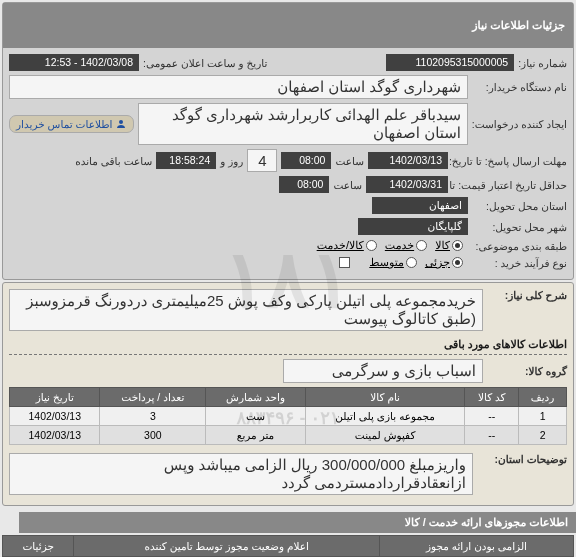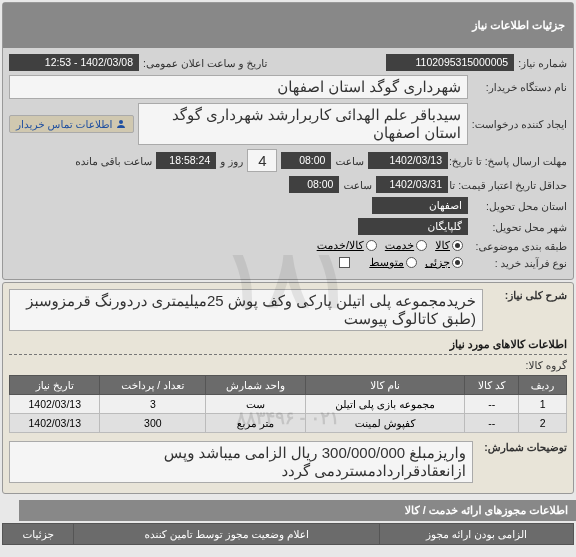--- a/index.html
+++ b/index.html
@@ -83,21 +83,21 @@
   border-radius: 0;
   font-size: 15px;
   min-height: 17px;
   display: inline-block;
 }
 .btn-link {
   background: #d0c8b0;
   color: #2050a0;
   padding: 2px 6px;
   border: 1px solid #aaa;
-  border-radius: 2px;
+  border-radius: 7px;
   font-size: 10.5px;
   cursor: pointer;
   display: inline-flex;
   align-items: center;
   gap: 3px;
 }
 .radio-group {
   display: flex;
   gap: 8px;
   align-items: center;
@@ -227,21 +227,21 @@
       <span class="lbl">ساعت</span>
       <span class="field" style="width:50px">08:00</span>
       <span class="field-light" style="width:30px;text-align:center">4</span>
       <span class="lbl">روز و</span>
       <span class="field" style="width:60px">18:58:24</span>
       <span class="lbl">ساعت باقی مانده</span>
     </div>
 
     <div class="row">
       <span class="lbl" style="width:115px">حداقل تاریخ اعتبار قیمت: تا تاریخ:</span>
-      <span class="field" style="width:72px">1402/03/31</span>
+      <span class="field" style="width:82px">1402/03/31</span>
       <span class="lbl">ساعت</span>
       <span class="field" style="width:50px">08:00</span>
     </div>
 
     <div class="row">
       <span class="lbl" style="width:95px">استان محل تحویل:</span>
       <span class="field" style="width:96px">اصفهان</span>
     </div>
     <div class="row">
       <span class="lbl" style="width:95px">شهر محل تحویل:</span>
@@ -285,24 +285,25 @@
 </div>
 
 <div class="panel" style="background:#e8e4d8">
   <div class="panel-body">
 
     <div class="row" style="align-items:flex-start">
       <span class="lbl" style="width:80px;font-weight:bold">شرح کلی نیاز:</span>
       <span class="field-light" style="flex:1;min-height:22px">خریدمجموعه پلی اتیلن پارکی وکف پوش 25میلیمتری دردورنگ قرمزوسبز (طبق کاتالوگ پیوست</span>
     </div>
 
-    <div class="section-title">اطلاعات کالاهای مورد نیاز</div>
-
-    <div class="row">
-      <span class="lbl" style="width:80px;font-weight:normal">گروه کالا:</span>
+    <div class="section-title">اطلاعات کالاهای مورد باقی</div>
+
+    <div class="row">
+      <span class="lbl" style="width:80px;font-weight:bold">گروه کالا:</span>
+      <span class="field-light" style="width:200px">اسباب بازی و سرگرمی</span>
     </div>
 
     <table class="data-table">
       <thead>
         <tr>
           <th>ردیف</th>
           <th>کد کالا</th>
           <th>نام کالا</th>
           <th>واحد شمارش</th>
           <th>تعداد / پرداخت</th>
@@ -323,21 +324,21 @@
           <td>--</td>
           <td>کفپوش لمینت</td>
           <td>متر مربع</td>
           <td>300</td>
           <td>1402/03/13</td>
         </tr>
       </tbody>
     </table>
 
     <div class="row" style="margin-top:8px;align-items:flex-start">
-      <span class="lbl" style="width:90px;font-weight:bold">توضیحات شمارش:</span>
+      <span class="lbl" style="width:90px;font-weight:bold">توضیحات استان:</span>
       <span class="field-light" style="flex:1;min-height:22px">واریزمبلغ 300/000/000 ریال الزامی میباشد وپس ازانعقادقراردادمستردمی گردد</span>
     </div>
 
   </div>
 </div>
 
 <div class="footer-bar">اطلاعات مجوزهای ارائه خدمت / کالا</div>
 <div style="margin:2px">
   <table class="footer-table">
     <tbody>

